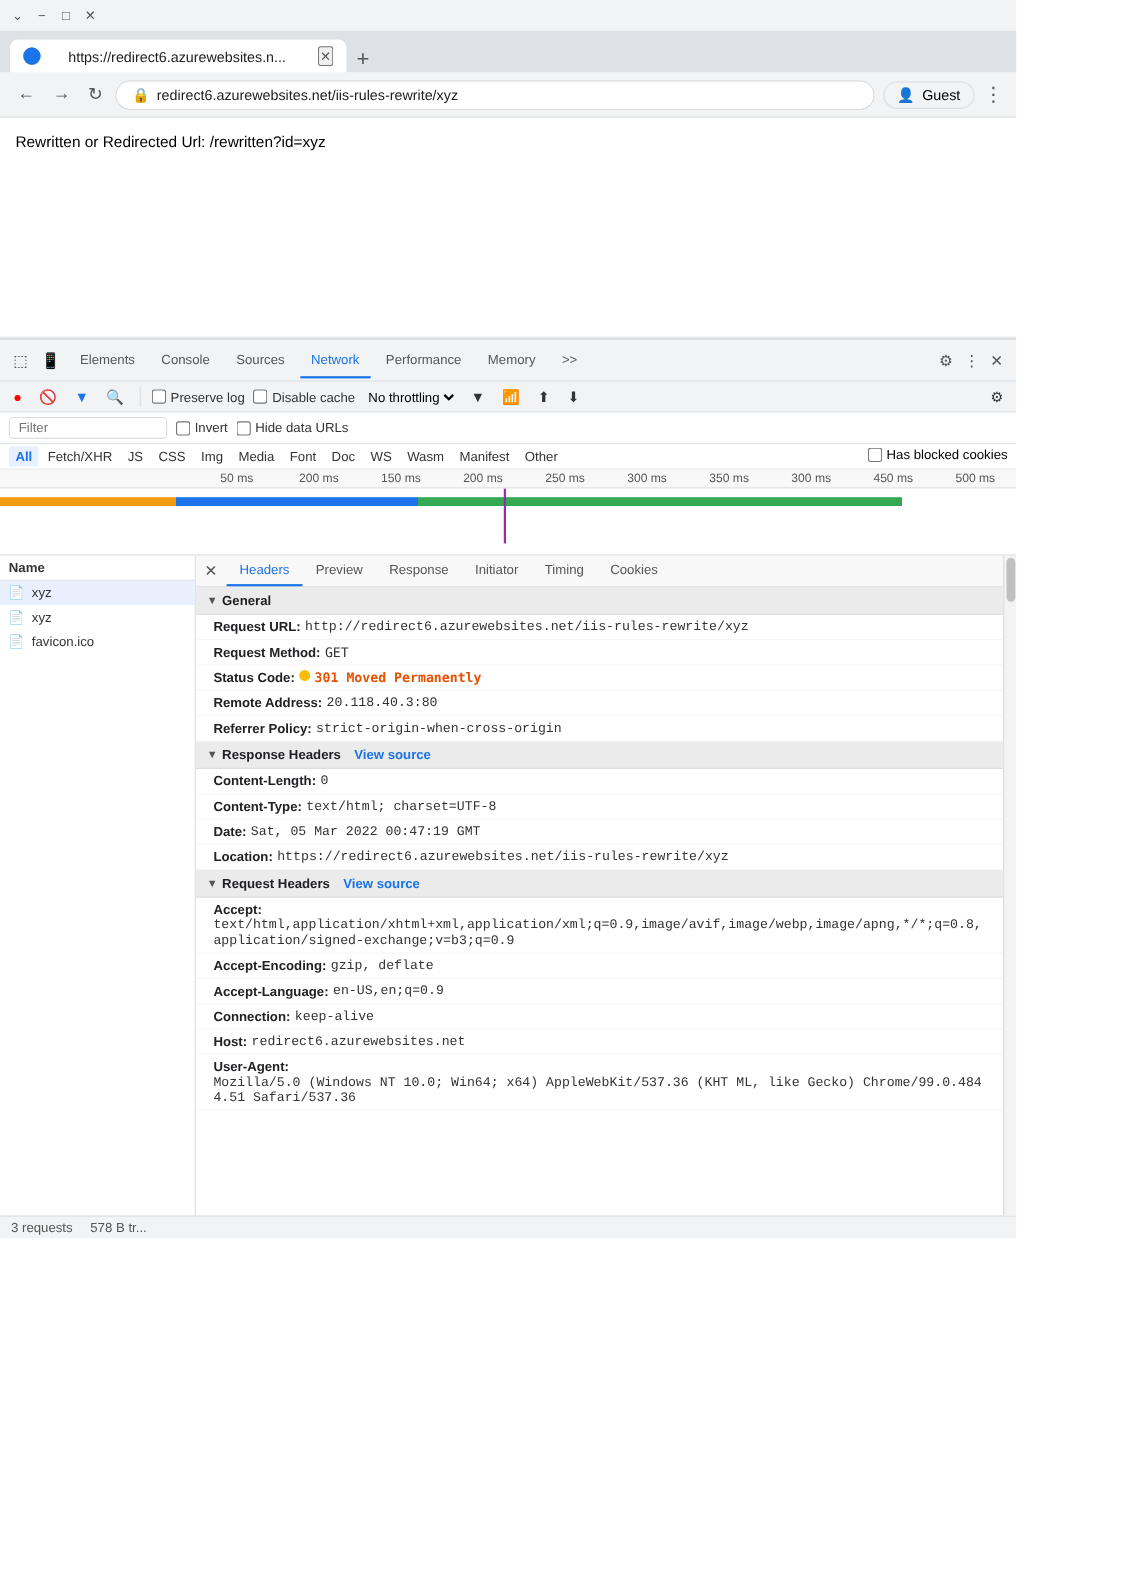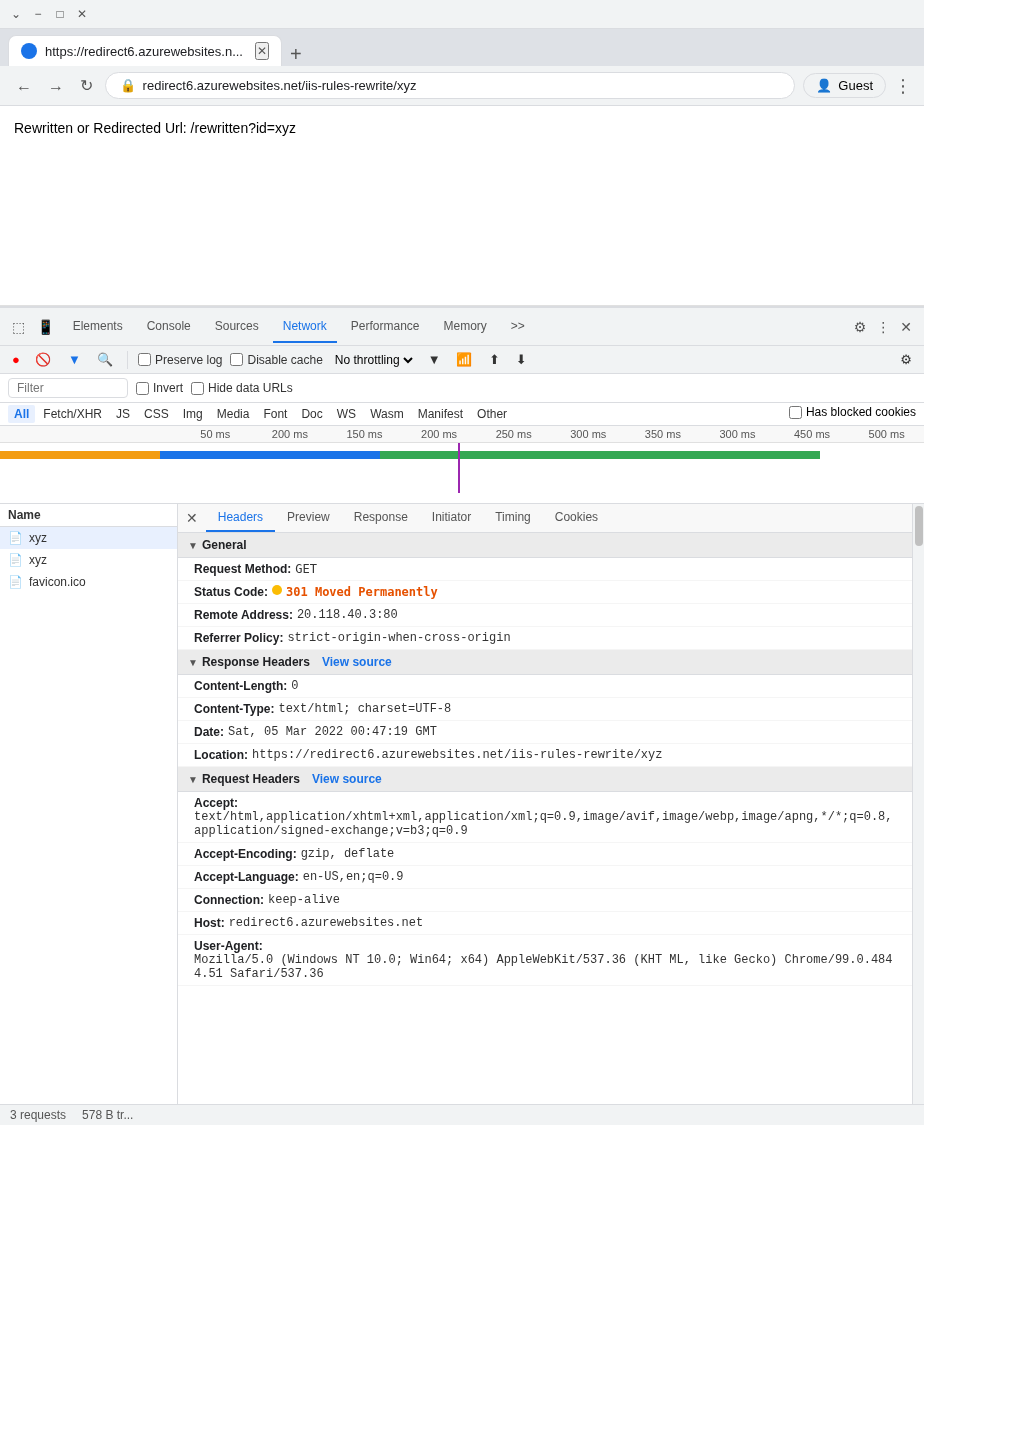--- a/index.html
+++ b/index.html
@@ -23,21 +23,21 @@
     }
     .tab-bar {
       background: #dee1e6;
       display: flex; align-items: flex-end;
       padding: 6px 8px 0;
     }
     .tab-active {
       background: #fff;
       border-radius: 8px 8px 0 0;
       padding: 6px 12px;
-      display: flex; align-items: center; gap: 8px;
+      display: flex; align-items: center; gap: 25px;
       font-size: 13px; color: #202124;
       border: 1px solid #dadce0; border-bottom: none;
     }
     .tab-favicon { width: 16px; height: 16px; background: #1a73e8; border-radius: 50%; }
     .tab-close { color: #555; font-size: 12px; cursor: pointer; margin-left: 4px; }
     .tab-new { background: none; border: none; font-size: 20px; cursor: pointer; color: #555; padding: 0 8px; }
 
     .address-bar {
       background: #f1f3f4;
       padding: 6px 12px;
@@ -103,21 +103,21 @@
     .throttle-select { font-size: 12px; border: none; background: none; cursor: pointer; }
 
     .filter-bar {
       background: #fff;
       padding: 4px 8px;
       display: flex; align-items: center; gap: 8px;
       border-bottom: 1px solid #dadce0;
     }
     .filter-input {
       border: 1px solid #dadce0; border-radius: 4px;
-      padding: 2px 8px; font-size: 12px; width: 120px;
+      padding: 2px 8px; font-size: 12px; width: 144px;
     }
 
     .type-filter-bar {
       background: #fff;
       padding: 2px 8px;
       display: flex; align-items: flex-start; gap: 2px; flex-wrap: wrap;
       border-bottom: 1px solid #dadce0;
     }
     .type-btn {
       background: none; border: none; cursor: pointer; font-size: 12px;
@@ -416,20 +416,24 @@
         <div class="h-tab">Initiator</div>
         <div class="h-tab">Timing</div>
         <div class="h-tab">Cookies</div>
       </div>
 
       <div class="section-header">
         <span class="triangle">▼</span>
         <strong>General</strong>
       </div>
       <div class="field-row">
+        <span class="field-name">Request URL:</span>
+        <span class="field-value mono">http://redirect6.azurewebsites.net/iis-rules-rewrite/xyz</span>
+      </div>
+      <div class="field-row">
         <span class="field-name">Request Method:</span>
         <span class="field-value">GET</span>
       </div>
       <div class="field-row">
         <span class="field-name">Status Code:</span>
         <span class="status-dot"></span>
         <span class="field-value status-301">301 Moved Permanently</span>
       </div>
       <div class="field-row">
         <span class="field-name">Remote Address:</span>

